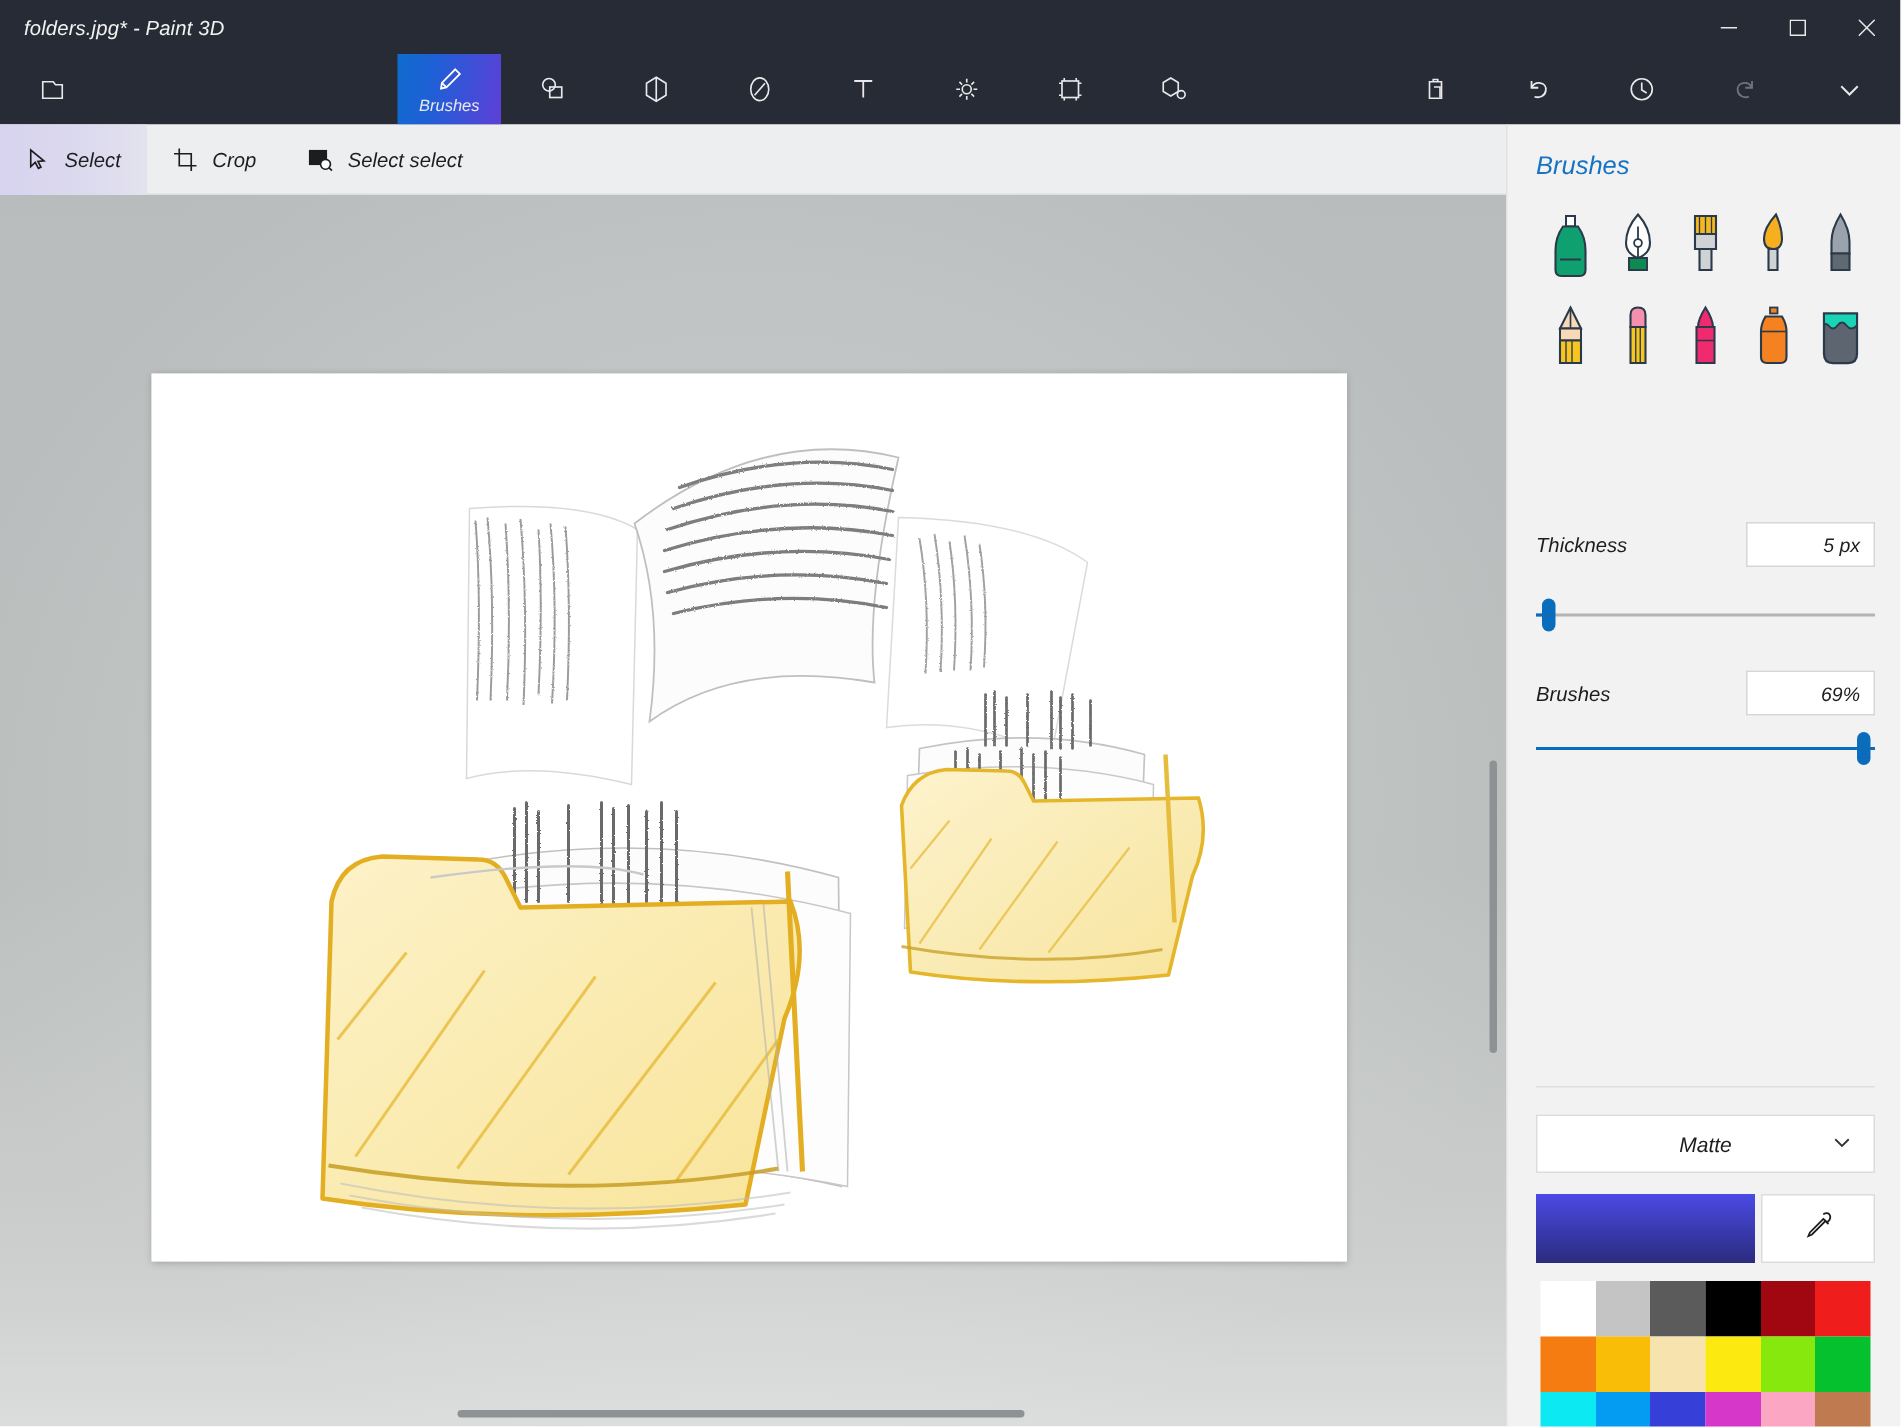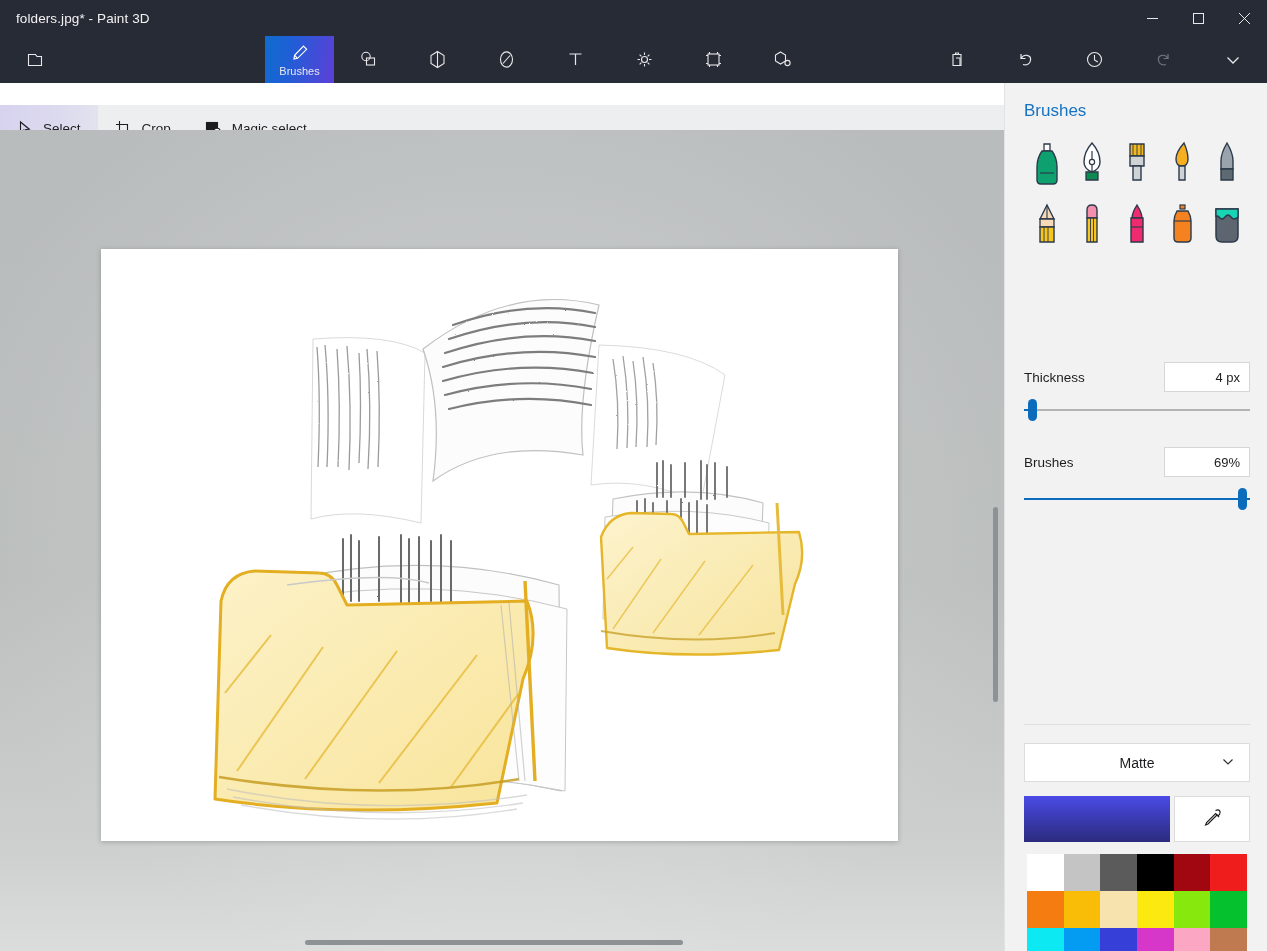--- a/index.html
+++ b/index.html
@@ -1,21 +1,21 @@
 <!DOCTYPE html>
 <html><head>
 <meta charset="utf-8">
 <style>
   * { margin:0; padding:0; box-sizing:border-box; }
   html, body {
     width:1267px; height:951px;
     font-family:"Liberation Sans", sans-serif;
     overflow:hidden; background:#fff;
   }
-  #app { position:relative; width:1156px; height:951px; }
+  #app { position:relative; width:1156px; height:951px;font-style:italic; }
 
   
   .titlebar{
     position:absolute; left:0; top:0; width:1267px; height:36px;
     background:#272b35; display:flex; align-items:center;
   }
   .title-text{
     margin-left:16px; color:#f2f2f2; font-size:13.5px; letter-spacing:.1px;
   }
   .wincontrols{ position:absolute; right:0; top:0; height:36px; display:flex; }
@@ -41,21 +41,20 @@
   }
   .tb-btn .lbl{ font-size:11px; margin-top:1px; line-height:12px; }
   .tb-btn.disabled{ opacity:.38; }
   .tb-btn svg{ display:block; }
 
   
   .toolbar-light{
     position:absolute; left:0; top:83px; width:1004px; height:47px;
     background:#eceef0; display:flex; align-items:center;
     border-bottom:1px solid #dcdee1;
-    margin-top:22px;
   }
   .lt-btn{
     height:47px; display:flex; align-items:center; gap:10px;
     padding:0 17px; color:#1d1d1f; font-size:13.5px;
   }
   .lt-btn.sel{ background:linear-gradient(90deg,#d7d3ef 0%,#dcdaee 60%,#e3e2ee 100%); }
   .lt-btn svg{ display:block; }
   .zoomgroup{ margin-left:auto; display:flex; align-items:center; }
   .zbtn{ width:42px; height:47px; display:flex; align-items:center; justify-content:center; color:#444; }
   .zslider{ position:relative; width:148px; height:47px; display:flex; align-items:center; }
@@ -287,21 +286,21 @@
       <span>Crop</span>
     </div>
     <div class="lt-btn">
       <span>
         <svg width="17" height="17" viewBox="0 0 17 17" fill="none" stroke="#1d1d1f" stroke-width="1.1">
           <rect x="1.5" y="2.5" width="11" height="9" fill="#1d1d1f"></rect>
           <circle cx="12" cy="11.5" r="3.3" fill="#fff"></circle>
             <path d="M14.4 13.9 L16.3 15.8"></path>
         </svg>
       </span>
-      <span>Magic select</span>
+      <span>Select select</span>
     </div>
 
 
   </div>
 
   <div class="canvasarea">
     <div class="canvas-sheet">
       <svg viewBox="0 0 797 592" xmlns="http://www.w3.org/2000/svg">
         <defs>
           <linearGradient id="fold" x1="0" y1="0" x2="1" y2="1">
@@ -508,23 +507,23 @@
       </div>
 
       <div class="brush">
         <svg width="30" height="46" viewBox="0 0 30 46">
           <path d="M4 7 h22 v27 q0 6 -6 6 h-10 q-6 0 -6 -6 z" fill="#5d6570" stroke="#2b3a4a" stroke-width="1.5"></path>
           <path d="M4 7 h22 v8 q-4 4 -7 0 q-3 -4 -6 0 q-3 4 -6 0 q-2 -2 -3 0 z" fill="#18d4b4" stroke="#2b3a4a" stroke-width="1.3"></path>
         </svg>
       </div>
     </div>
 
-    <div class="field-row" style="top:279px;">
+    <div class="field-row" style="top:265px;">
       <span class="field-label">Thickness</span>
-      <span class="field-box">4 px</span>
+      <span class="field-box">5 px</span>
     </div>
     <div class="slider" style="top:317px;">
       <div class="trk"></div>
       <div class="fill" style="width:3%;"></div>
       <div class="thb" style="left:4px;"></div>
     </div>
 
     <div class="field-row" style="top:364px;">
       <span class="field-label">Brushes</span>
       <span class="field-box">69%</span>

